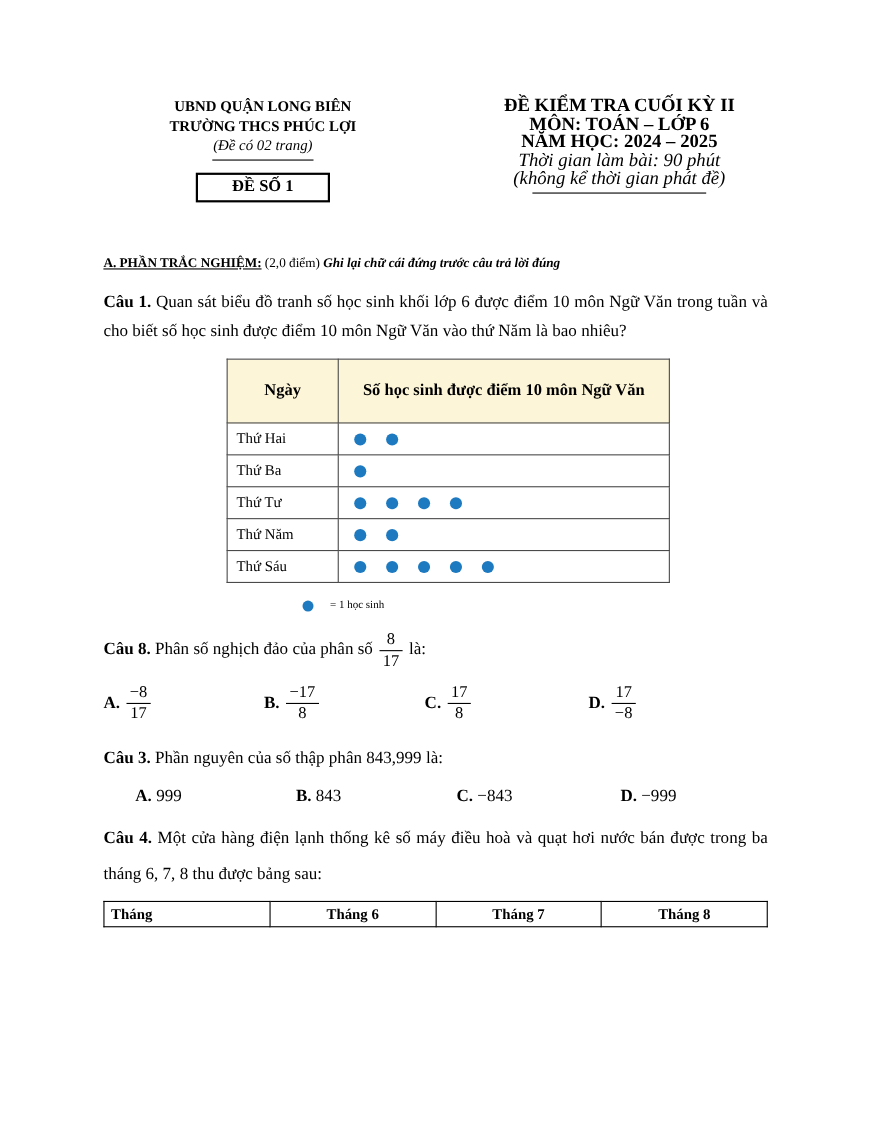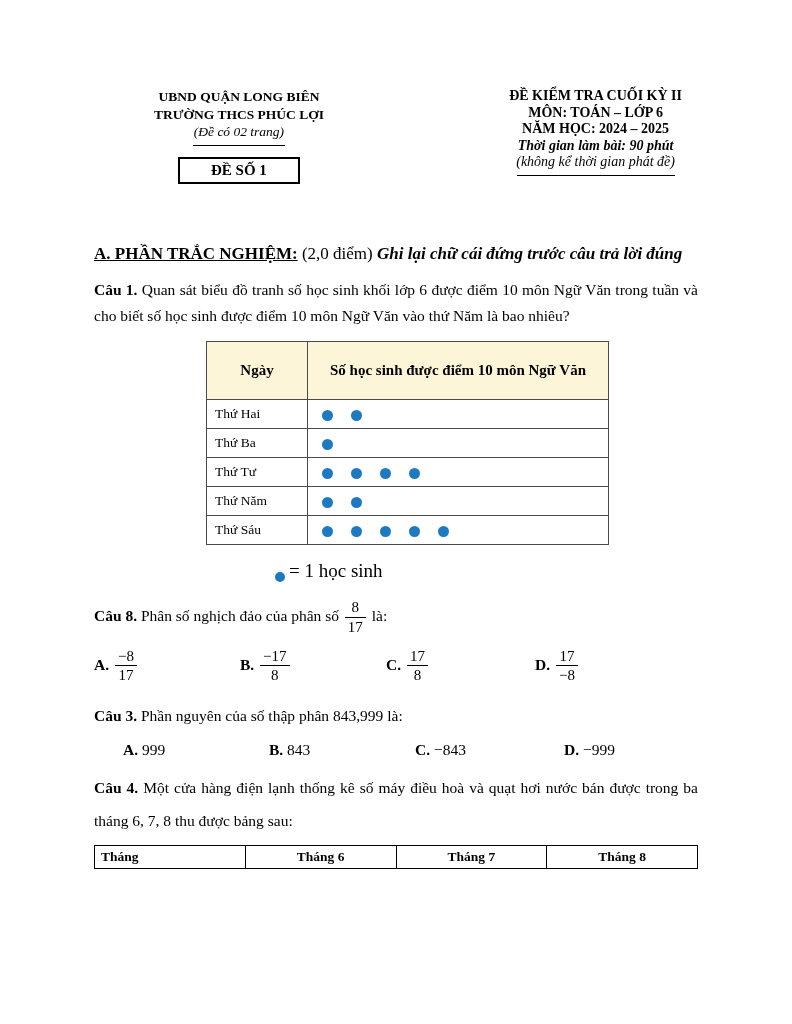--- a/index.html
+++ b/index.html
@@ -1,48 +1,48 @@
 <!DOCTYPE html>
 <html style="--dot-color: #1d79c0;"><head>
 <meta charset="utf-8">
 <style>
   html, body { margin: 0; padding: 0; background: #ffffff; }
   body { width: 792px; height: 1024px; font-family: "Liberation Serif", serif; color: #000; }
   .page { box-sizing: border-box; width: 792px; height: 892px; padding: 88px 94px 0 94px; overflow: hidden; }
 
   .bold { font-weight: bold; }
   .italic { font-style: italic; }
-  .bold-italic { font-weight: bold; font-style: italic; }
+  .bold-italic { font-weight: normal; font-style: italic; }
 
   .header { display: flex; justify-content: space-between; align-items: flex-start; }
   .header-left { text-align: center; margin-left: 60px; font-size: 13.5px; line-height: 17.5px; }
-  .header-right { text-align: center; margin-right: 16px; font-size: 14px; line-height: 16.5px; }
+  .header-right { text-align: center; margin-right: 30px; font-size: 17px; line-height: 16.5px; }
   .rule-left { width: 92px; border-top: 1px solid #000; margin: 4px auto 0; }
   .rule-right { width: 158px; border-top: 1px solid #000; margin: 4px auto 0; }
   .exam-box { display: inline-block; border: 2px solid #000; padding: 3px 31px; margin-top: 11px; font-size: 15px; font-weight: bold; }
 
-  .section-heading { margin-top: 57px; font-size: 17px; line-height: 26px; }
+  .section-heading { margin-top: 42px; font-size: 12px; line-height: 26px; }
   .section-title { font-weight: bold; text-decoration: underline; }
   .section-points { font-weight: normal; }
   .section-instr { font-weight: bold; font-style: italic; }
 
   .question { margin: 10px 0 0 0; font-size: 15.5px; line-height: 26px; text-align: justify; }
   .q-label { font-weight: bold; }
 
   table.pictograph { border-collapse: collapse; margin: 12px 0 0 112px; }
   table.pictograph th, table.pictograph td { border: 1px solid #4a4a4a; }
   table.pictograph th { background: #fdf5d8; font-size: 15px; font-weight: bold; padding: 20px 6px; }
   th.col-day { width: 88px; }
   th.col-dots { width: 288px; }
   td.day-cell { font-size: 13.5px; padding: 0 6px 0 8px; height: 29px; box-sizing: border-box; }
   td.dots-cell { padding: 0 0 0 14px; vertical-align: middle; }
   .dot { display: inline-block; width: 11px; height: 11px; border-radius: 50%;
          background: var(--dot-color, #1d79c0); margin-right: 18px; vertical-align: middle; }
 
-  .legend { margin: 15px 0 0 181px; font-size: 19px; display: flex; align-items: flex-end; gap: 4px; }
+  .legend { margin: 15px 0 0 181px; font-size: 10px; display: flex; align-items: flex-end; gap: 15px; }
   .legend .dot { margin-right: 0; width: 10px; height: 10px; }
 
   .options { display: grid; grid-template-columns: 146px 146px 149px auto; font-size: 15.5px; margin-top: 22px; align-items: center; }
   .options.frac-opts { margin-top: 10px; }
   .option { white-space: nowrap; }
   .option .letter { font-weight: bold; }
 
   .frac { display: inline-flex; flex-direction: column; vertical-align: middle; text-align: center; line-height: 1.25; font-size: 15px; margin: 0 2px; }
   .frac .num { border-bottom: 1px solid #000; padding: 0 3px; }
   .frac .den { padding: 0 3px; }

